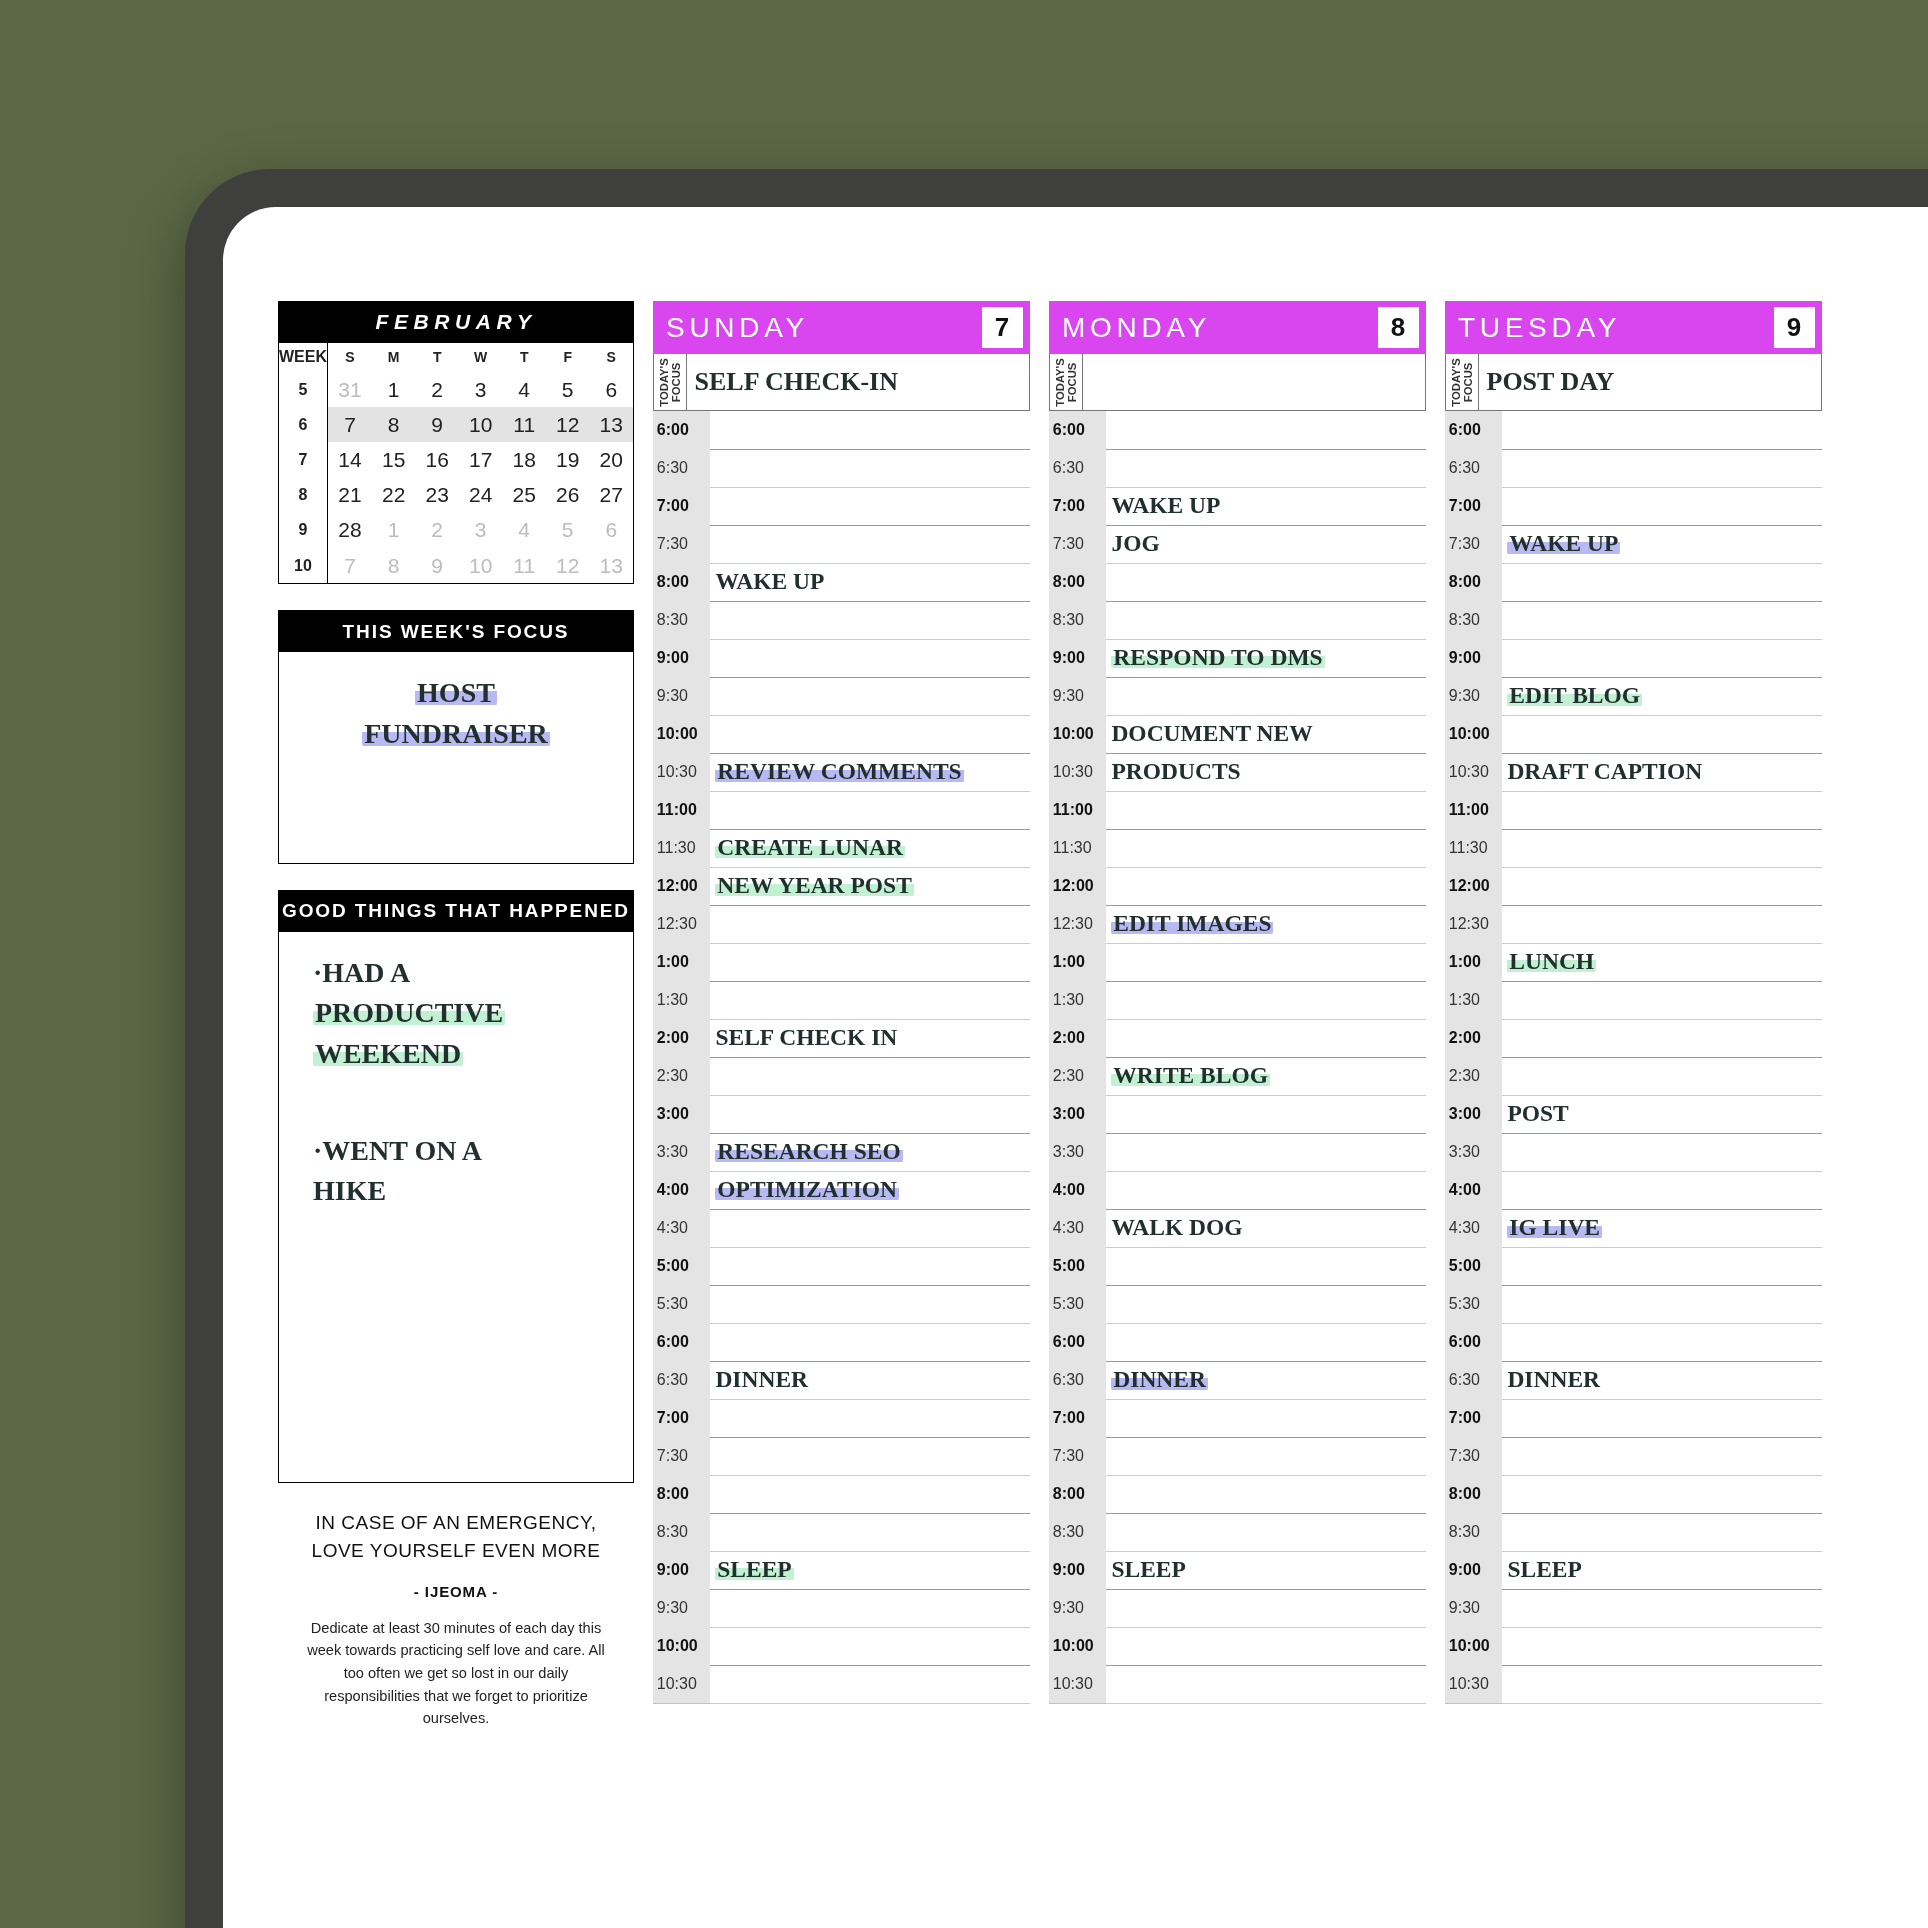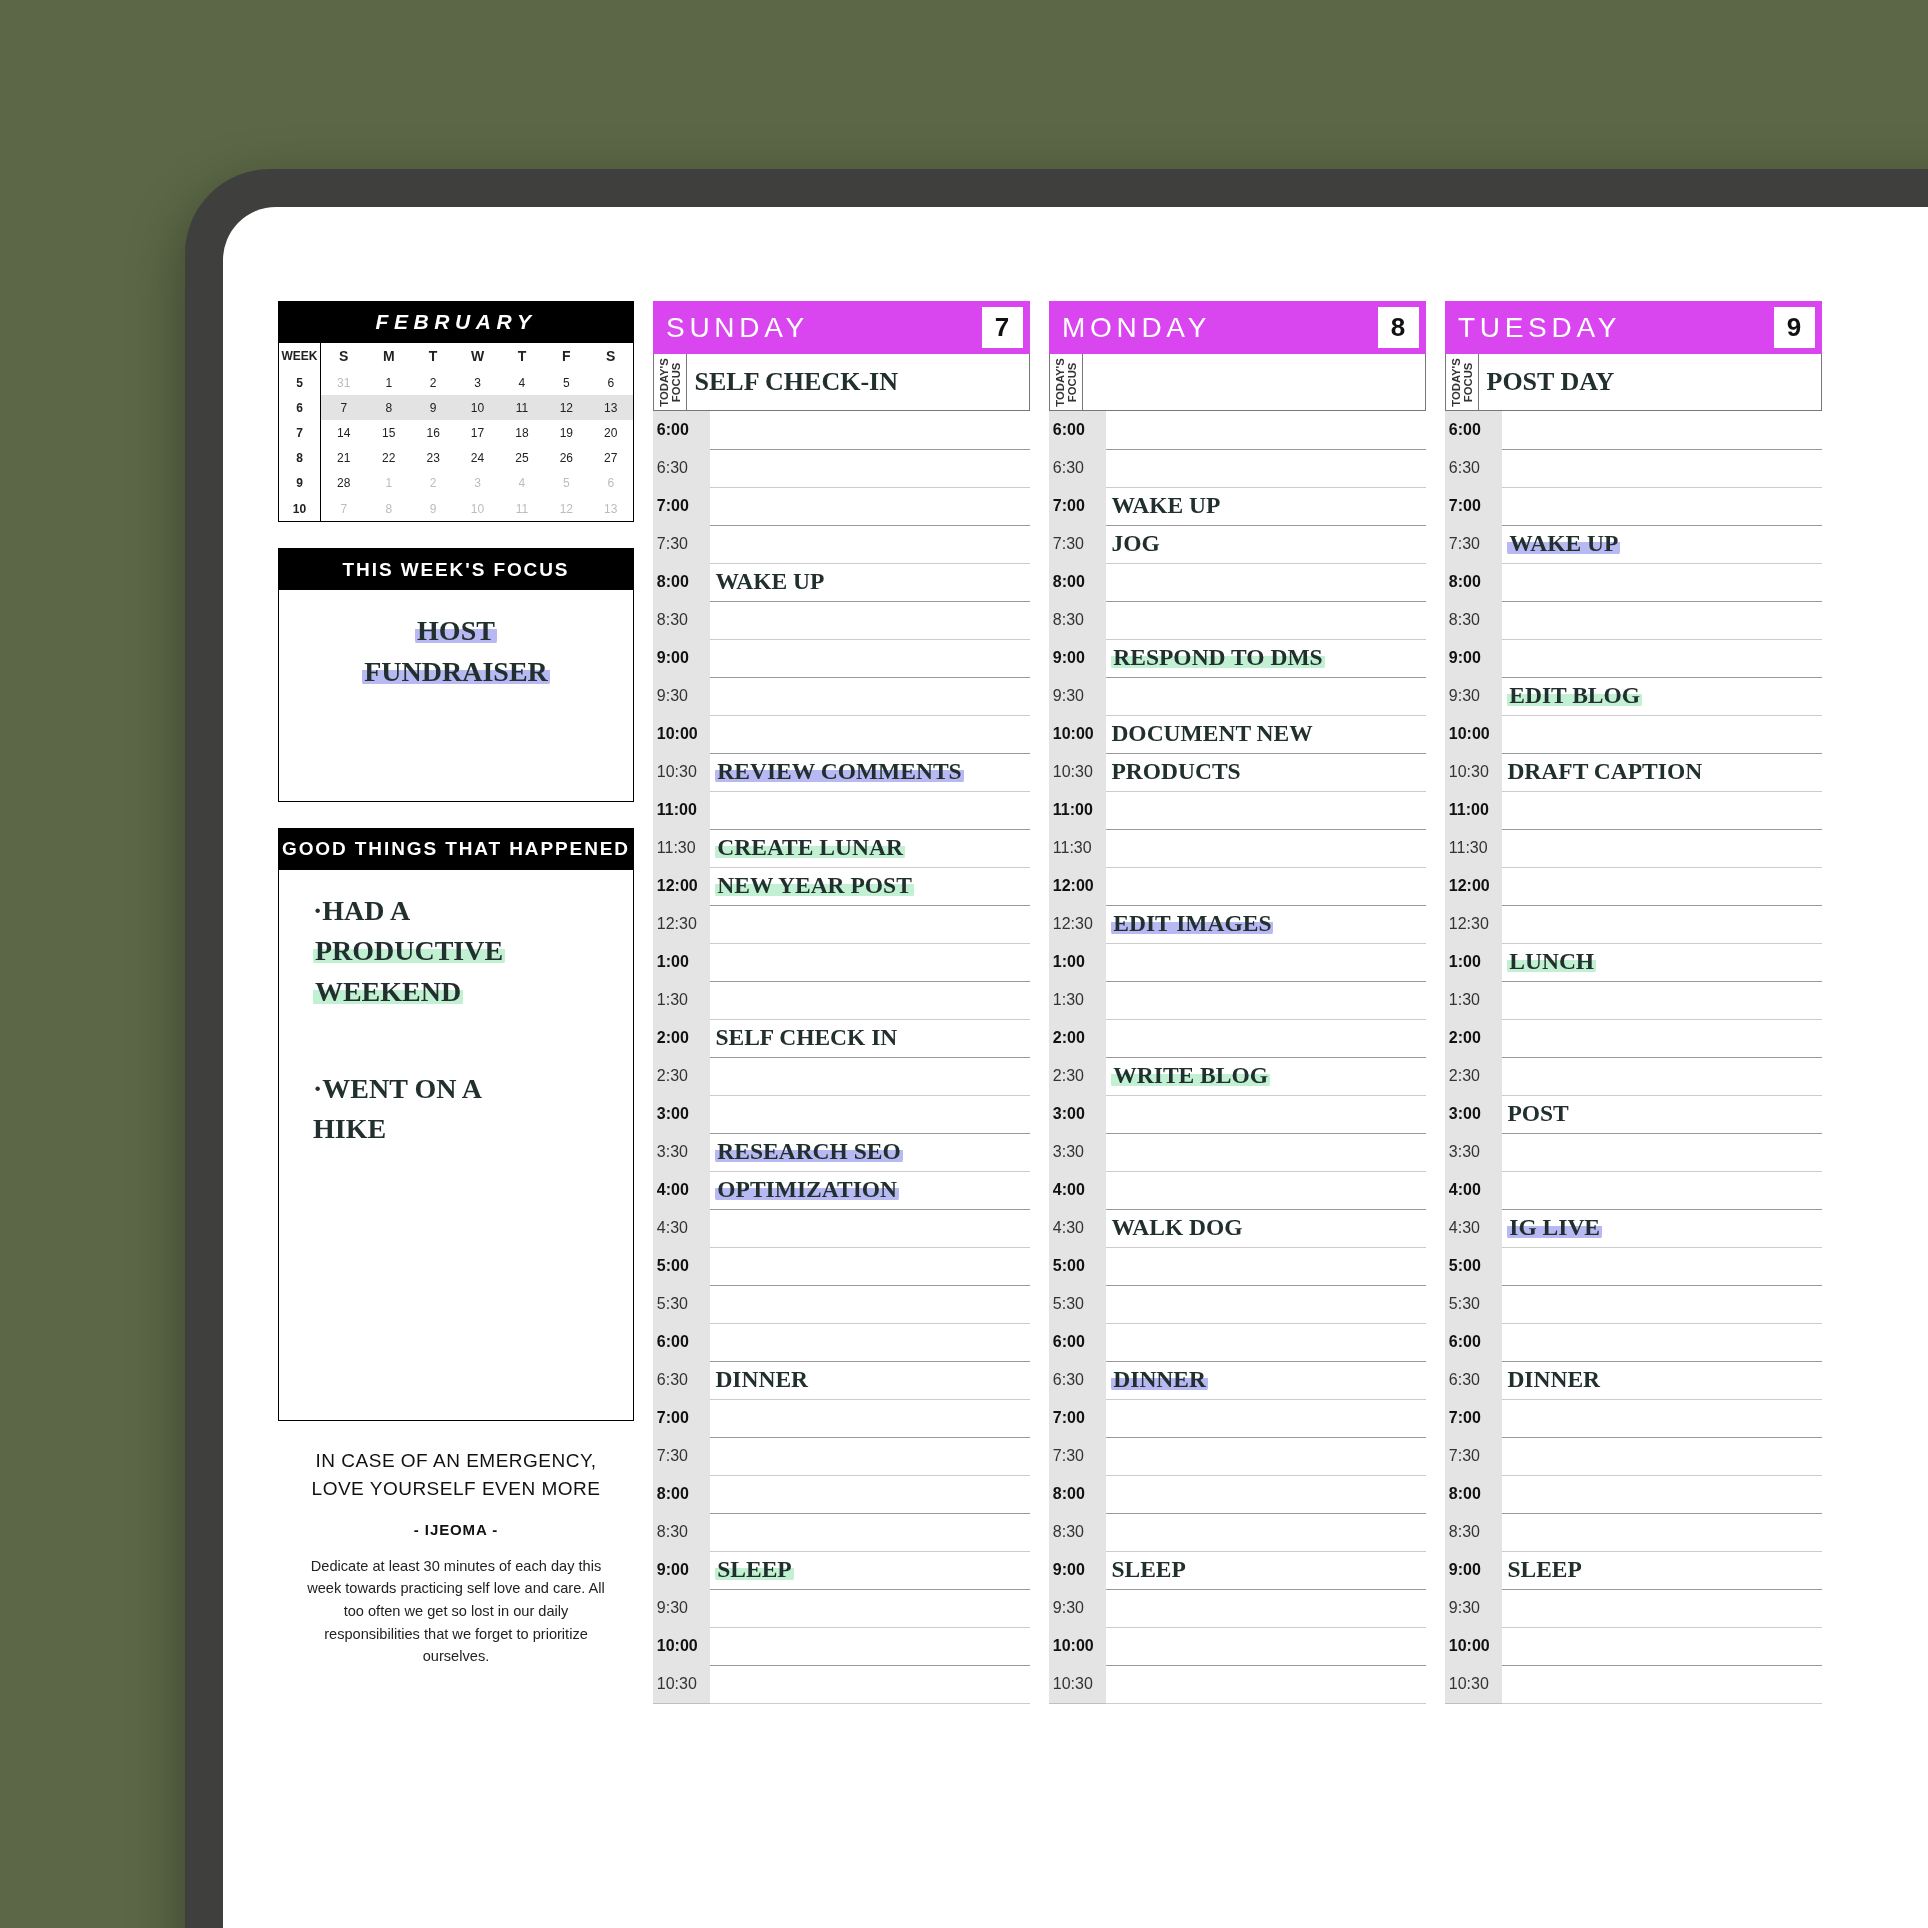--- a/index.html
+++ b/index.html
@@ -57,26 +57,26 @@
     text-align: center;
     padding: 7.5px 0 9.4px;
     font-style: italic;
   }
   .minical-grid {
     width: 100%;
     border-collapse: collapse;
   }
   .minical-grid th, .minical-grid td {
     text-align: center;
-    font-size: 12px;
+    font-size: 21px;
     padding: 5.6px 0;
     color: #222;
   }
   .minical-grid th { font-weight: 700; font-size: 14px; }
-  .minical-grid .week-col { border-right: 1.4px solid #000; font-weight: 700; font-size: 12px; width: 41px; }
+  .minical-grid .week-col { border-right: 1.4px solid #000; font-weight: 700; font-size: 16px; width: 41px; }
   .minical-grid td.dim { color: #bcbcbc; }
   .minical-grid tr.hl td:not(.week-col) { background: #e3e3e3; }
   .minical-grid tr.hl td:first-of-type.week-col { background: transparent; }
 
   .panel { margin-top: 26px; border: 1.4px solid #000; }
   .panel-title {
     background: #000;
     color: #fff;
     text-align: center;
     letter-spacing: 1.9px;

